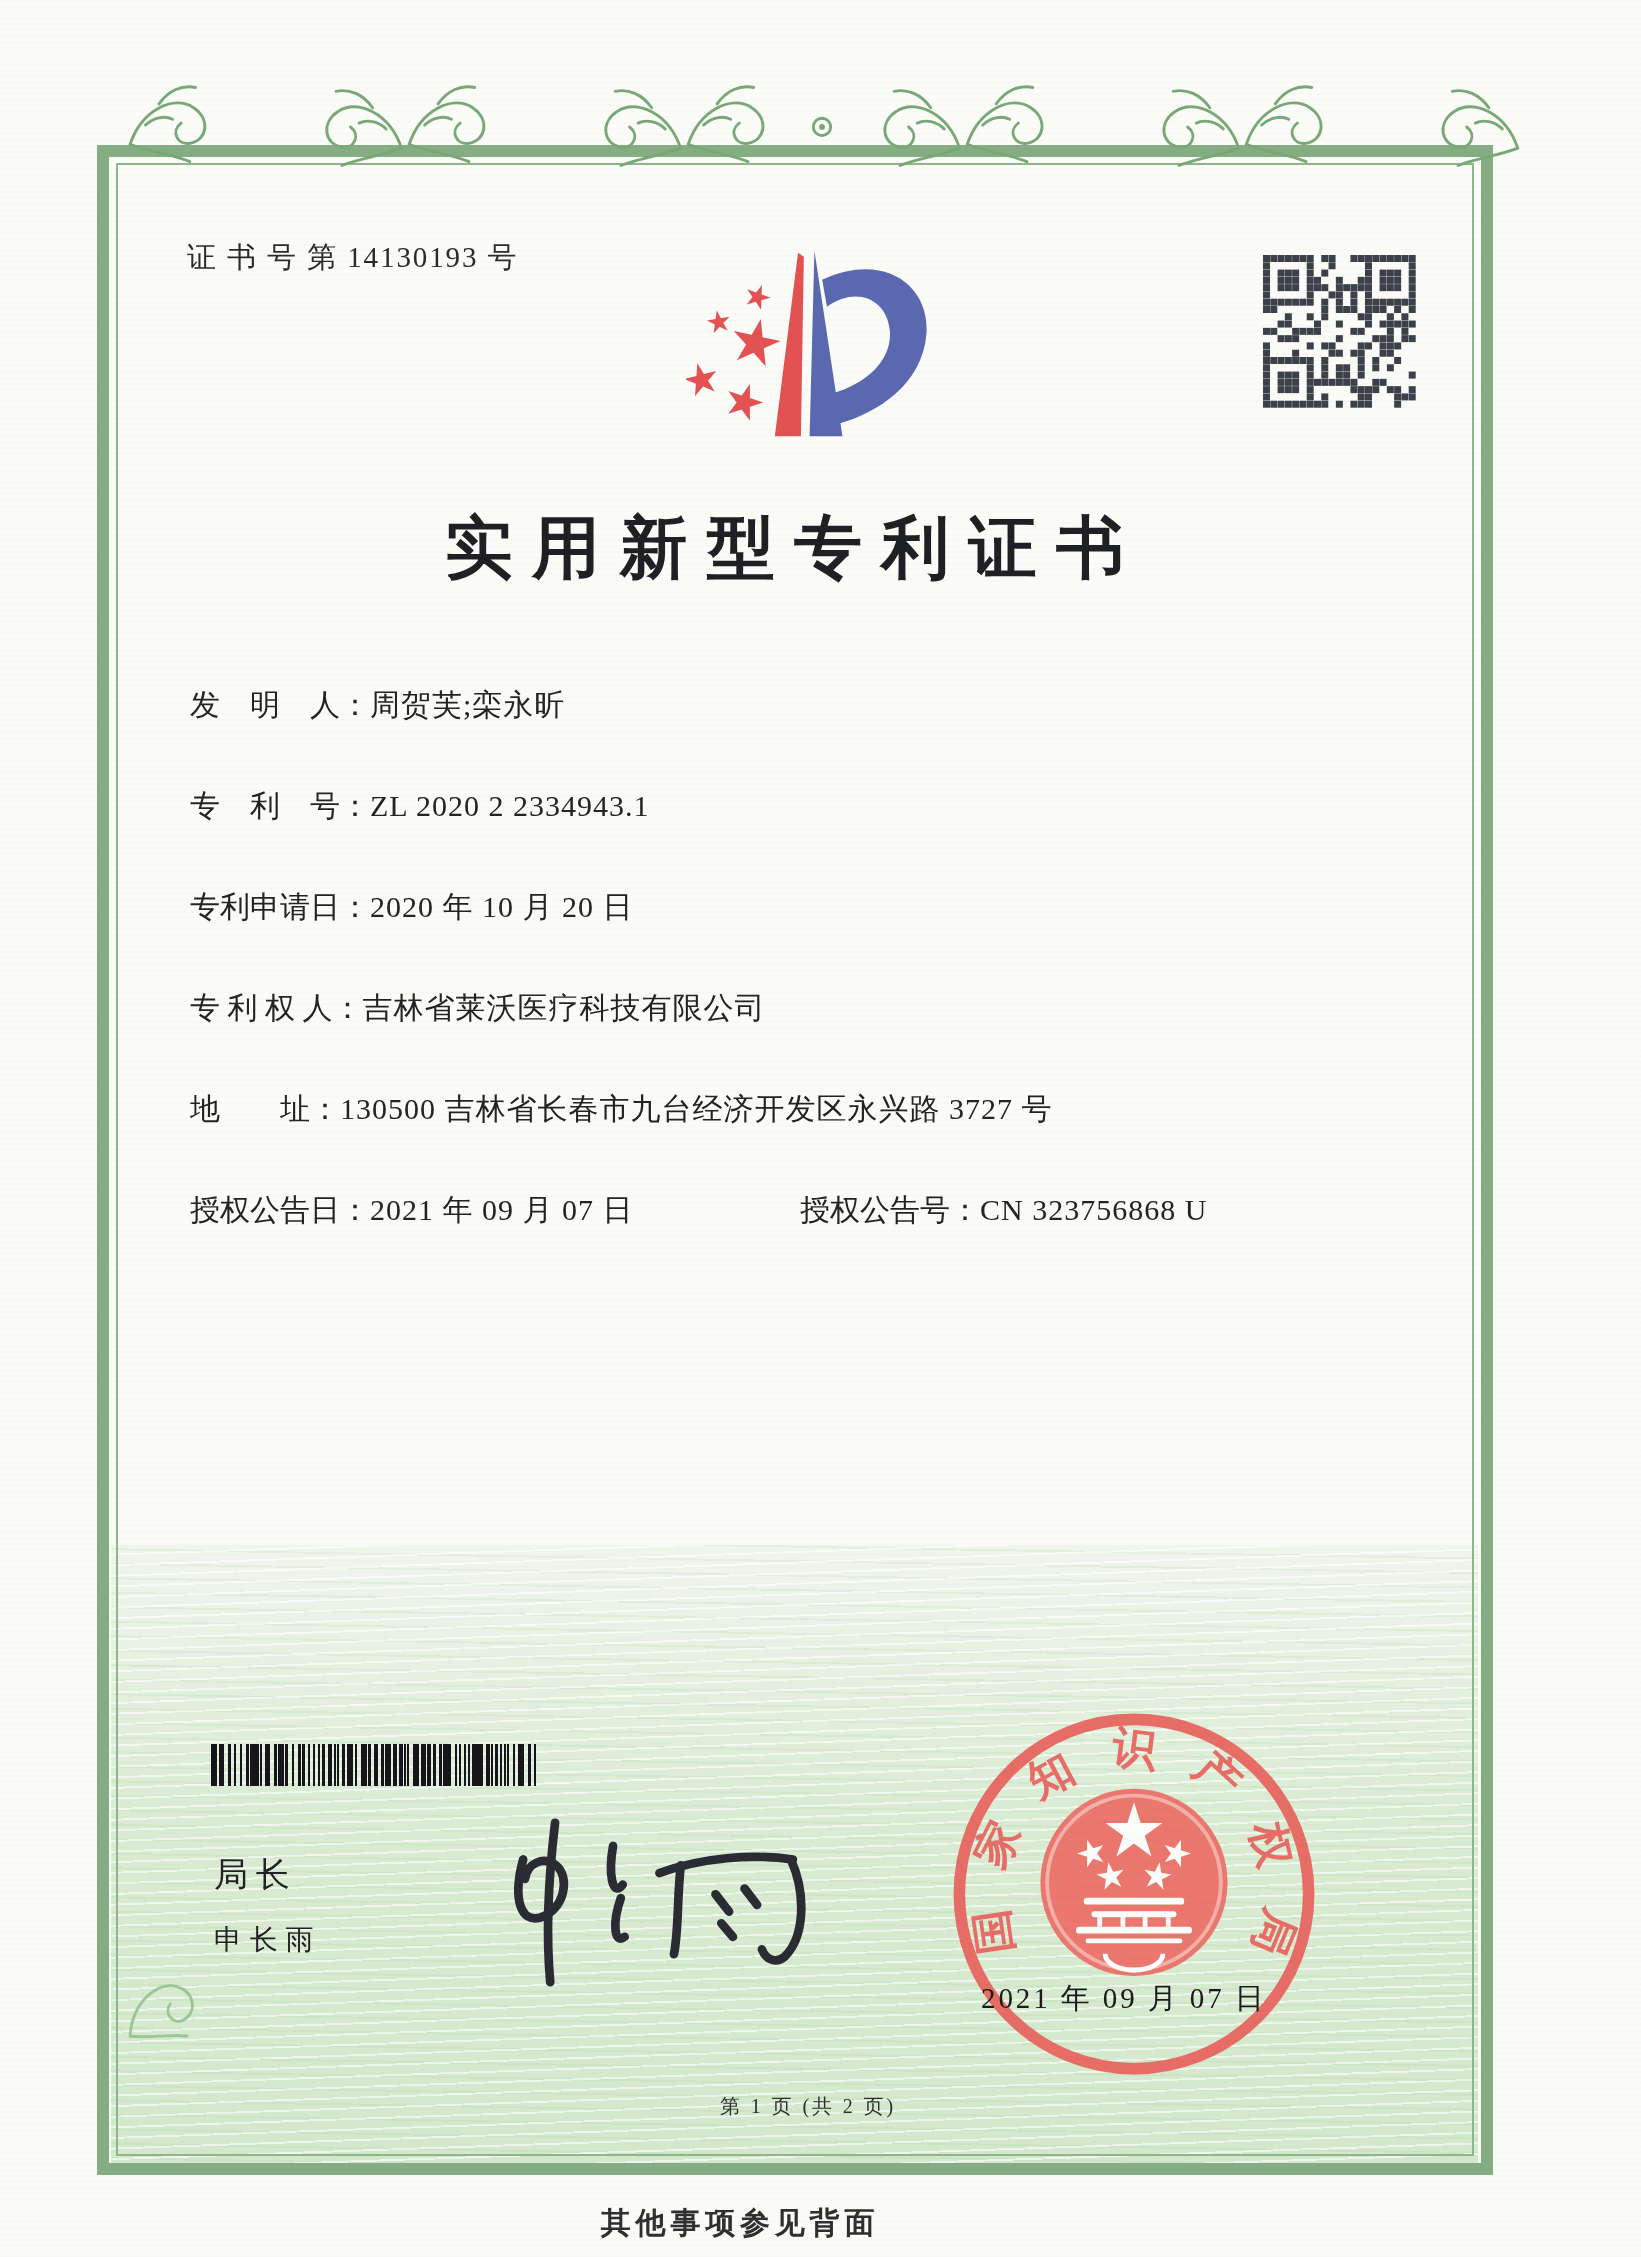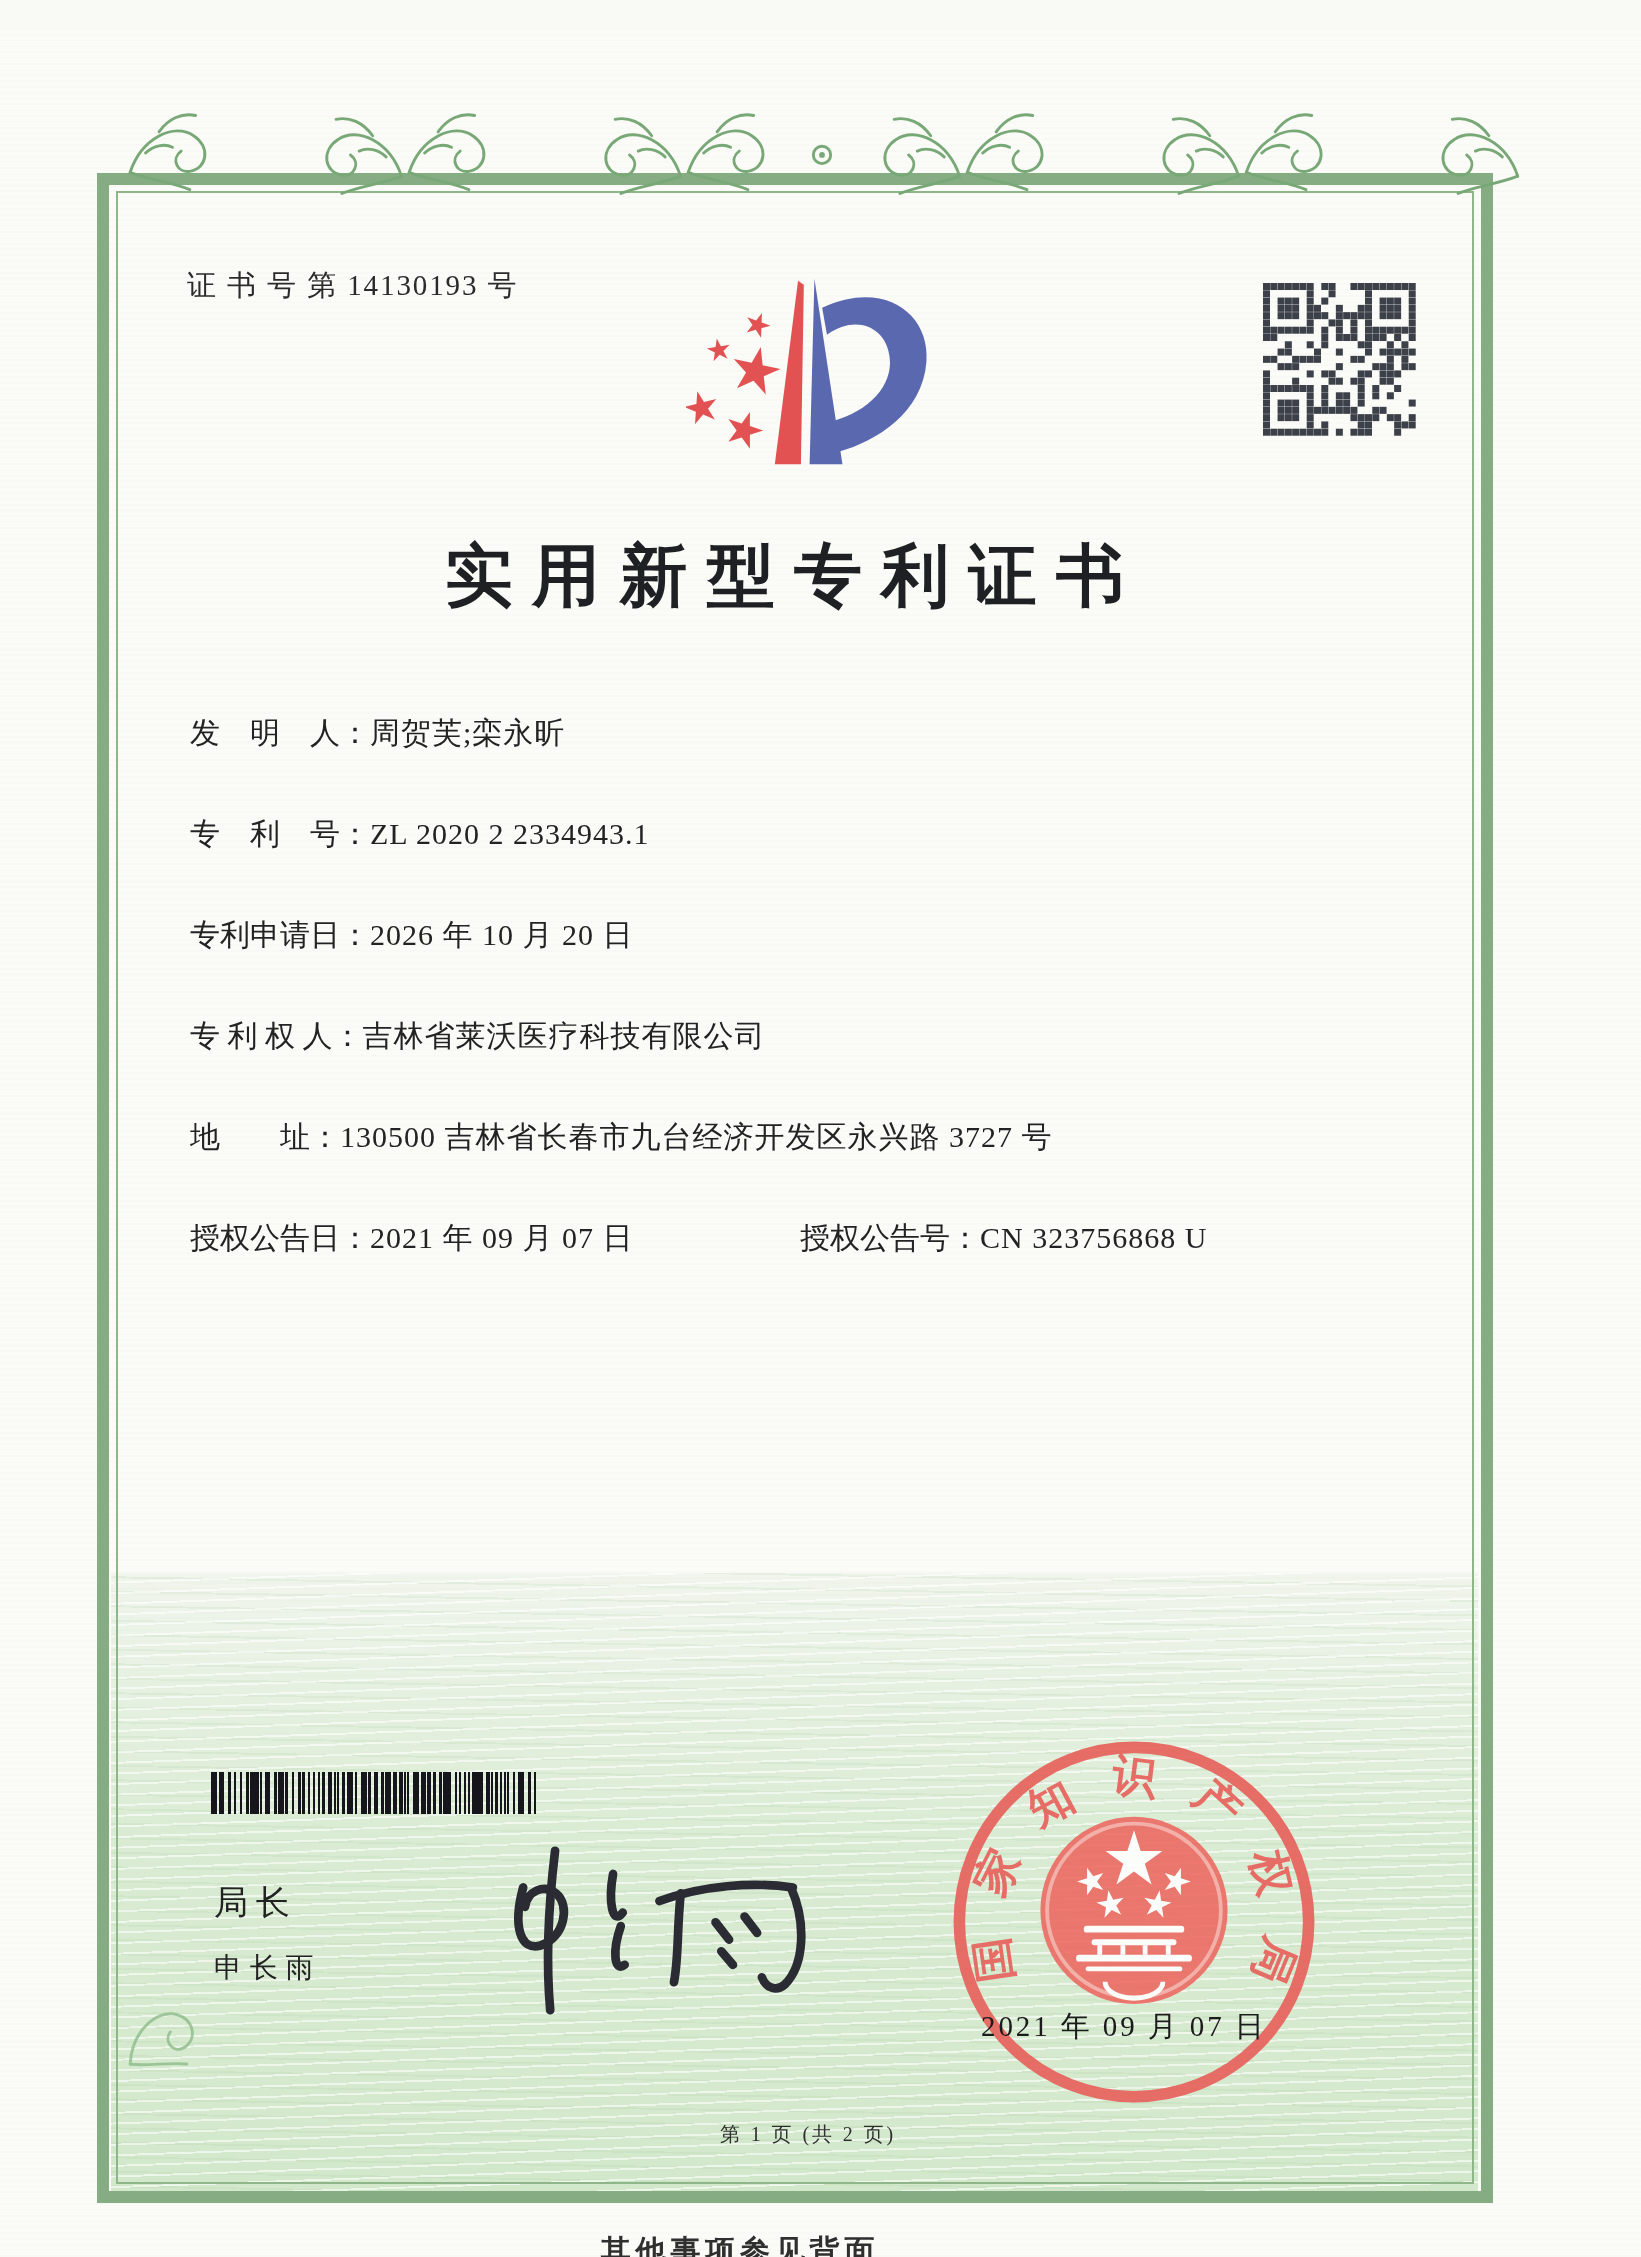--- a/index.html
+++ b/index.html
@@ -8,21 +8,20 @@
     background:#f9f9f6;
     font-family:"Liberation Serif","DejaVu Serif",serif;
     position:relative;
     overflow:hidden;
   }
   .page{
     position:absolute;inset:0;
     background:
       repeating-linear-gradient(180deg, rgba(40,60,40,0.012) 0 1.9px, rgba(0,0,0,0) 1.9px 5.8px),
       #fbfbf8;
-    margin-top: 28px;
   }
   
   .frame-band{
     position:absolute;left:97px;top:145px;width:1396px;height:2030px;
     border:12.6px solid #85ac82;
     box-sizing:border-box;
     z-index:3;pointer-events:none;
   }
   .frame-line{
     position:absolute;left:116px;top:163px;width:1358px;height:1993px;
@@ -380,21 +379,21 @@
   <h1 class="title">实用新型专利证书</h1>
 
   <div class="fields">
     <div class="field-row">
       <span class="flabel">发　明　人：</span><span class="fvalue">周贺芙;栾永昕</span>
     </div>
     <div class="field-row">
       <span class="flabel">专　利　号：</span><span class="fvalue">ZL 2020 2 2334943.1</span>
     </div>
     <div class="field-row">
-      <span class="flabel">专利申请日：</span><span class="fvalue">2026 年 10 月 20 日</span>
+      <span class="flabel">专利申请日：</span><span class="fvalue">2020 年 10 月 20 日</span>
     </div>
     <div class="field-row">
       <span class="flabel">专 利 权 人：</span><span class="fvalue">吉林省莱沃医疗科技有限公司</span>
     </div>
     <div class="field-row">
       <span class="flabel">地　　址：</span><span class="fvalue">130500 吉林省长春市九台经济开发区永兴路 3727 号</span>
     </div>
     <div class="field-row">
       <span class="flabel">授权公告日：</span><span class="fvalue">2021 年 09 月 07 日</span>
       <span class="pair2">

